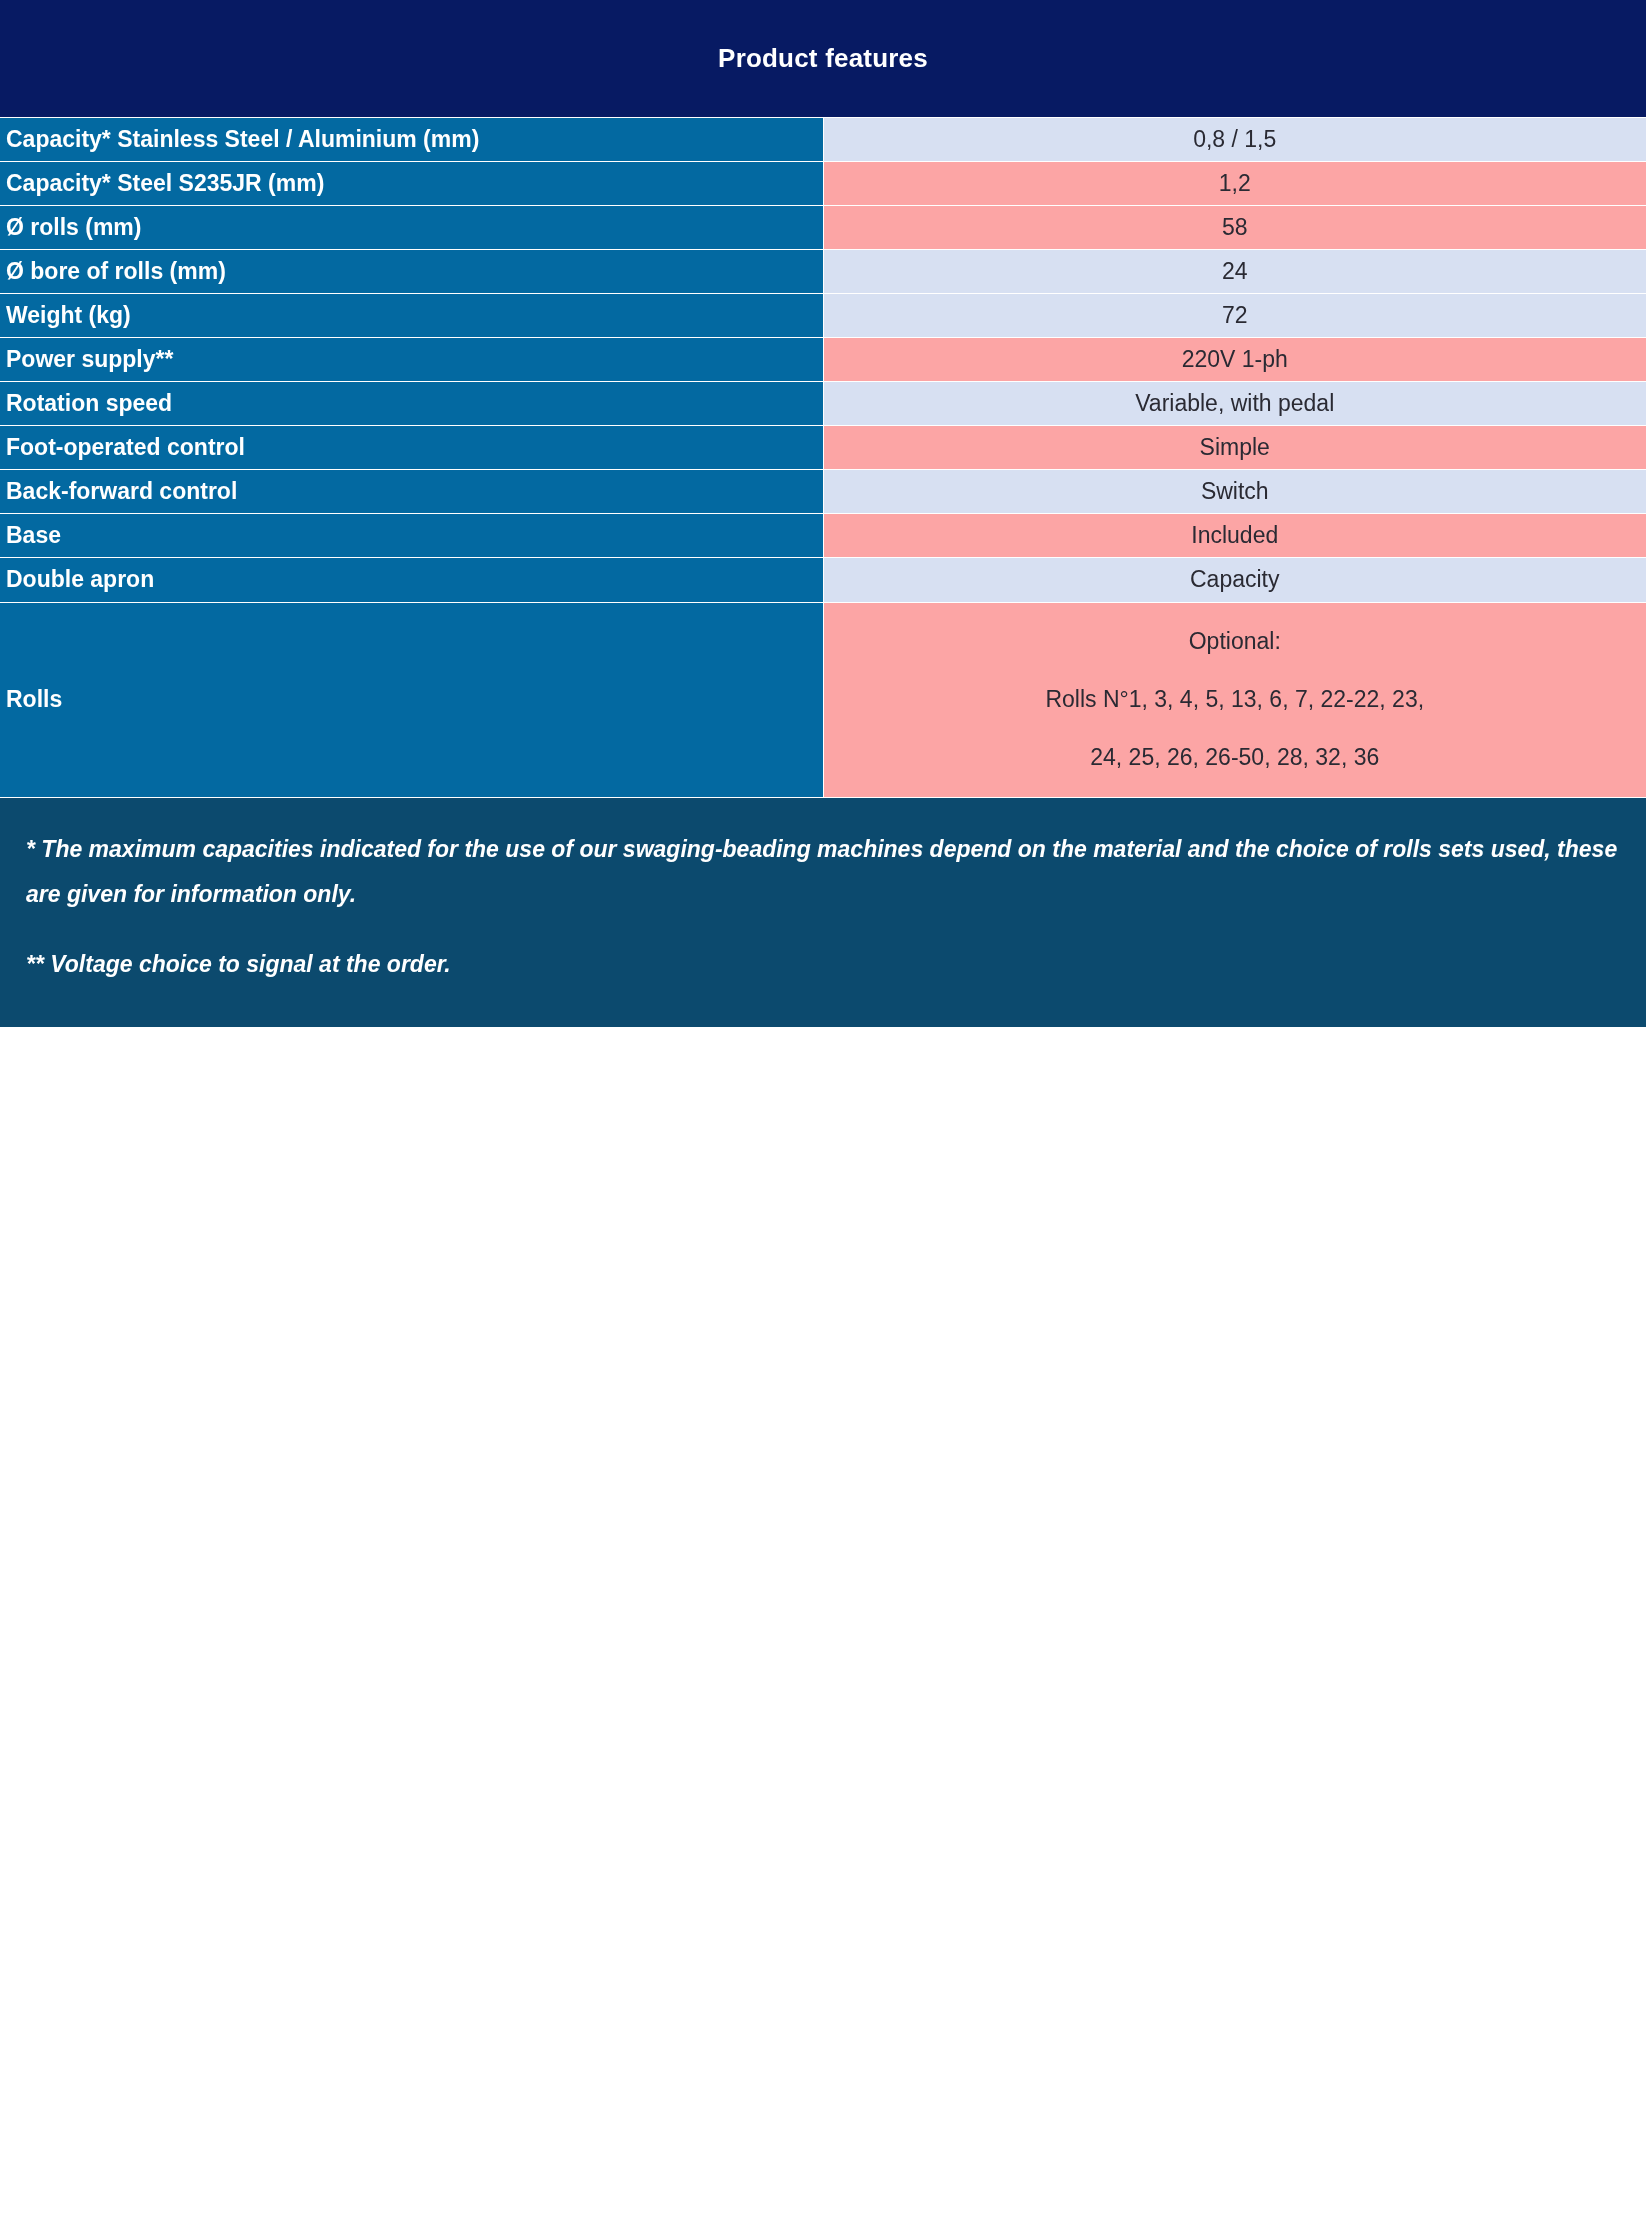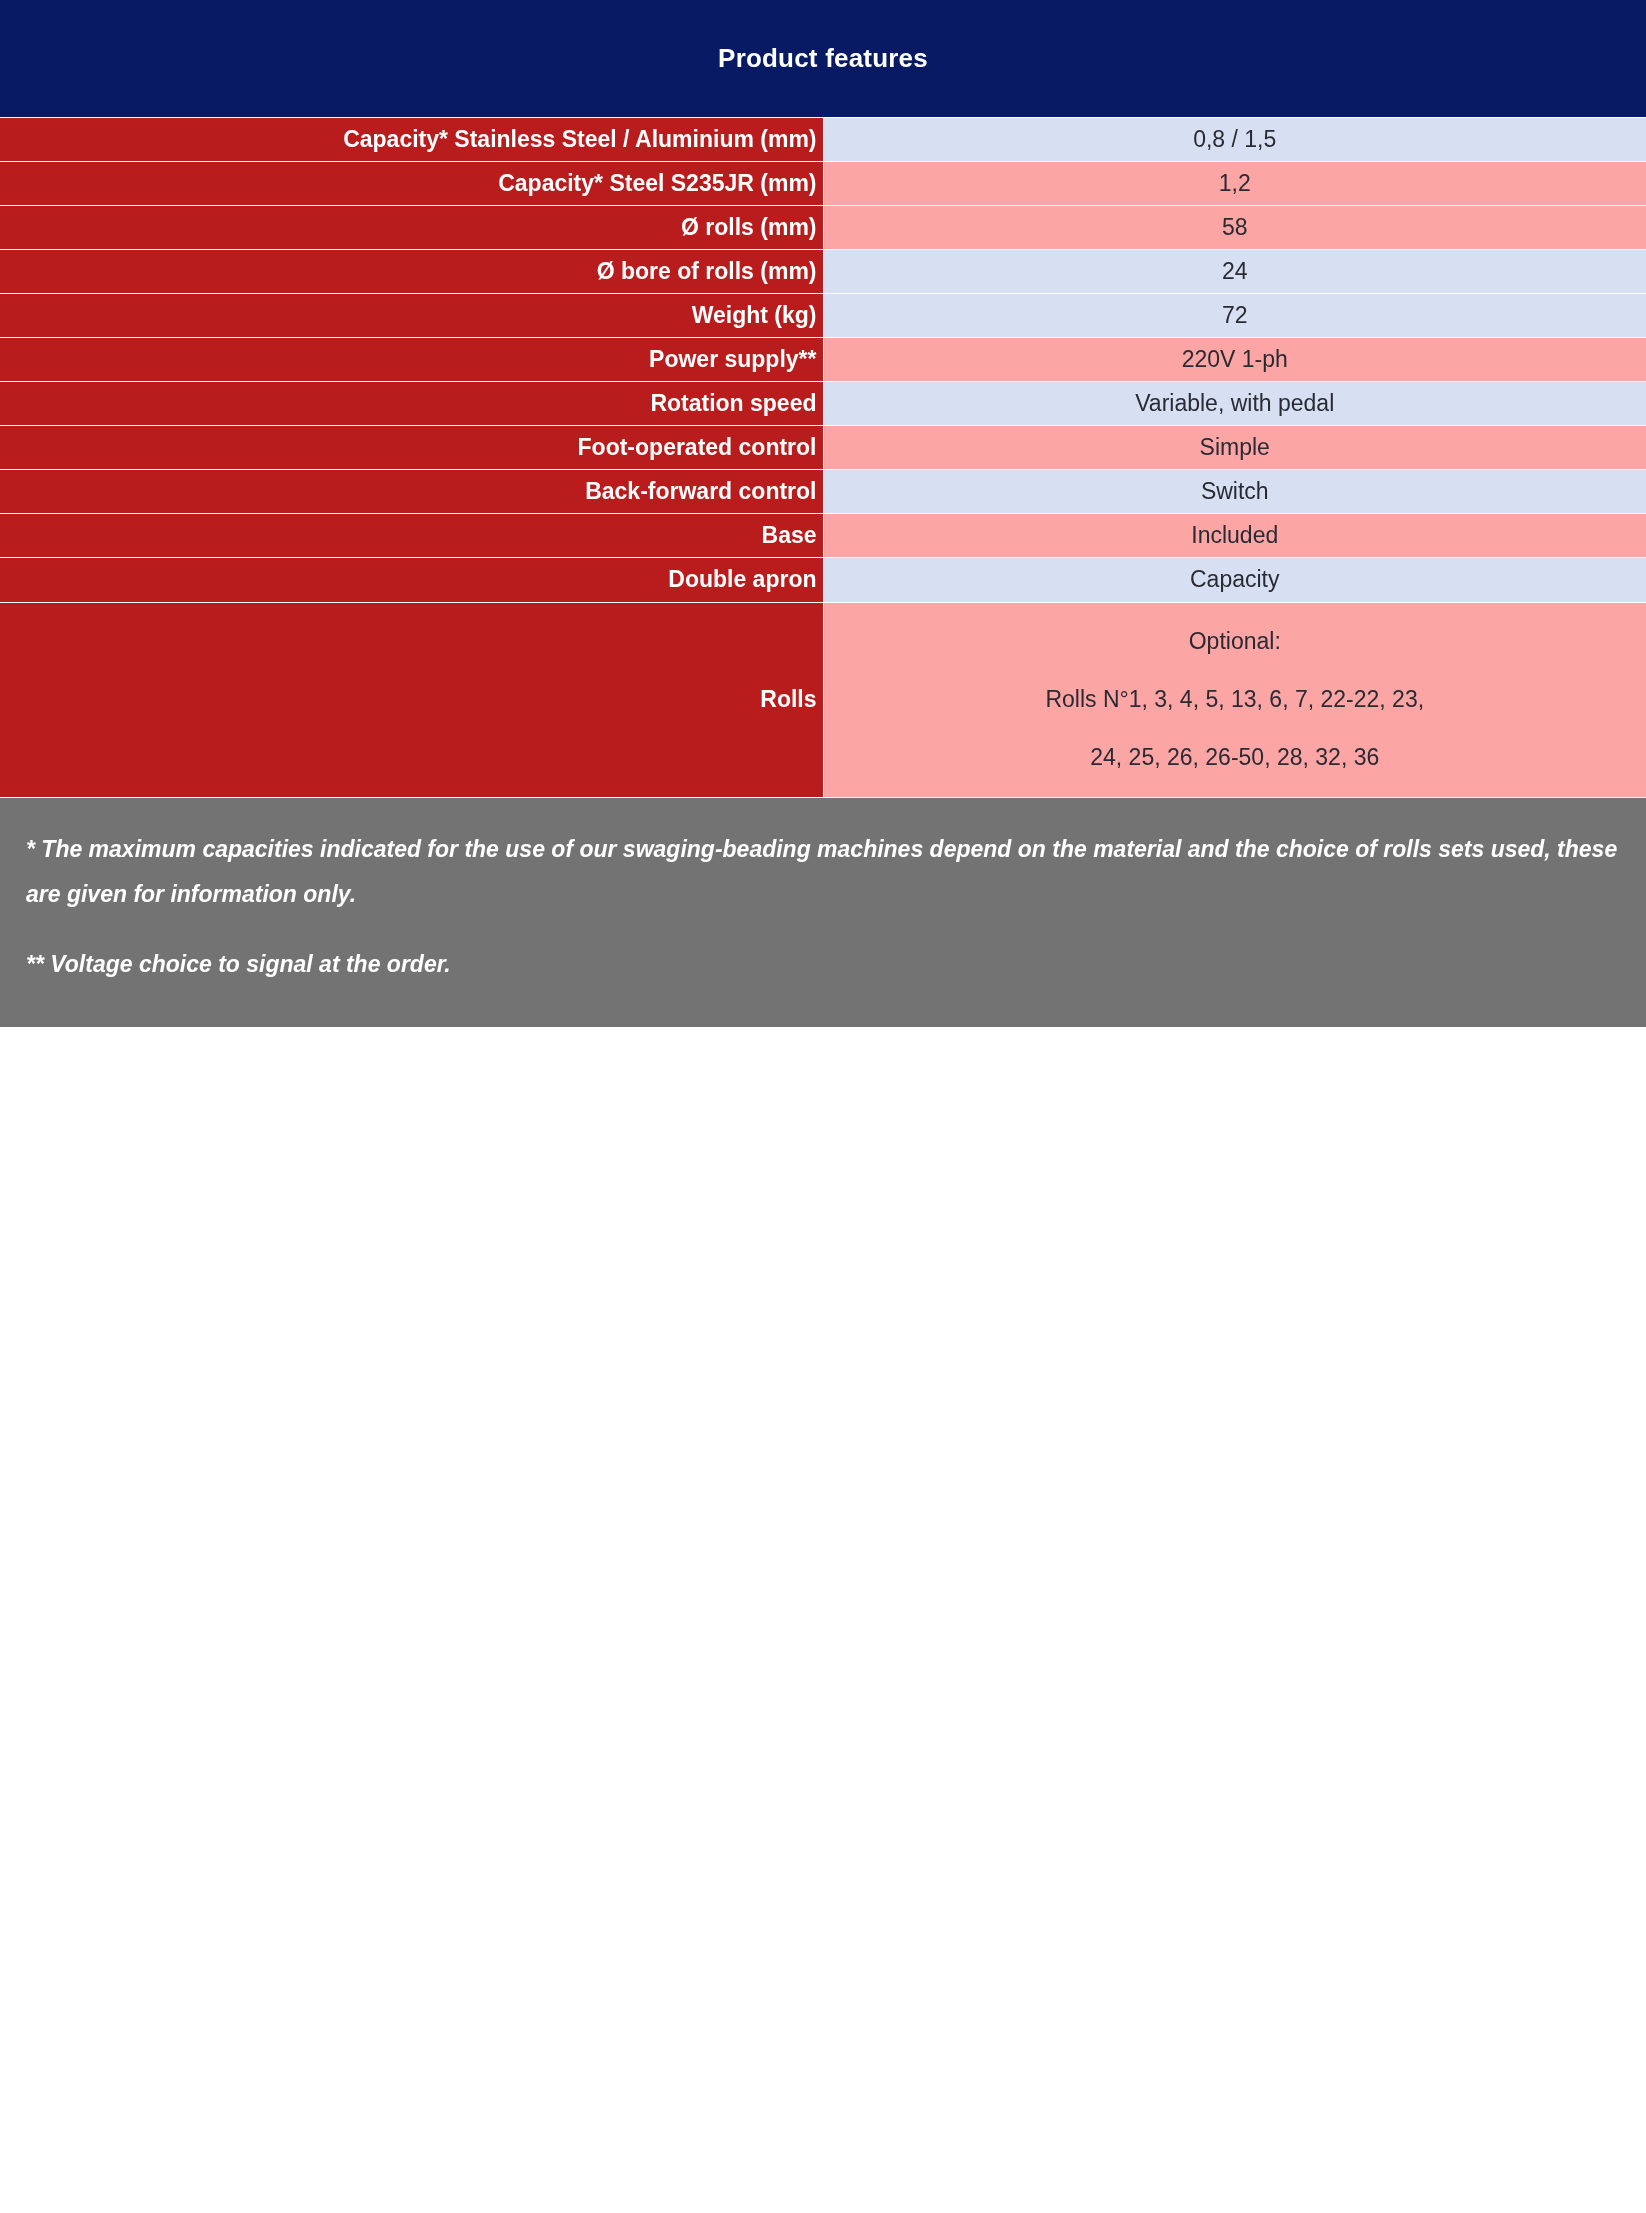--- a/index.html
+++ b/index.html
@@ -26,25 +26,25 @@
     color: #ffffff;
     font-size: 26px;
     font-weight: bold;
     text-align: center;
     height: 105px;
     vertical-align: middle;
     letter-spacing: 0.2px;
     border-bottom: 1.7px solid #ffffff;
   }
   .label-cell {
-    background: #b91c1c;
+    background: #0369a1;
     color: #ffffff;
     font-size: 23px;
     font-weight: bold;
-    text-align: right;
+    text-align: left;
     vertical-align: middle;
     padding: 24px 15.6px;
     width: 834px;
     border-bottom: 1.7px solid #ffffff;
     border-right: 1.7px solid #ffffff;
     line-height: 1.35;
   }
   .value-cell {
     color: #2a2a33;
     font-size: 23px;
@@ -60,21 +60,21 @@
   }
   .value-cell.shade-plain {
     background: #fca5a5;
   }
   .value-cell .vline {
     display: block;
     margin: 8px;
     padding: 9.5px 0;
   }
   .footnotes {
-    background: #737373;
+    background: #0c4a6e;
     color: #ffffff;
     padding: 29px 26px 40px 26px;
   }
   .footnote {
     font-size: 23px;
     font-style: italic;
     font-weight: bold;
     line-height: 1.95;
     margin: 0 0 19px 0;
   }

